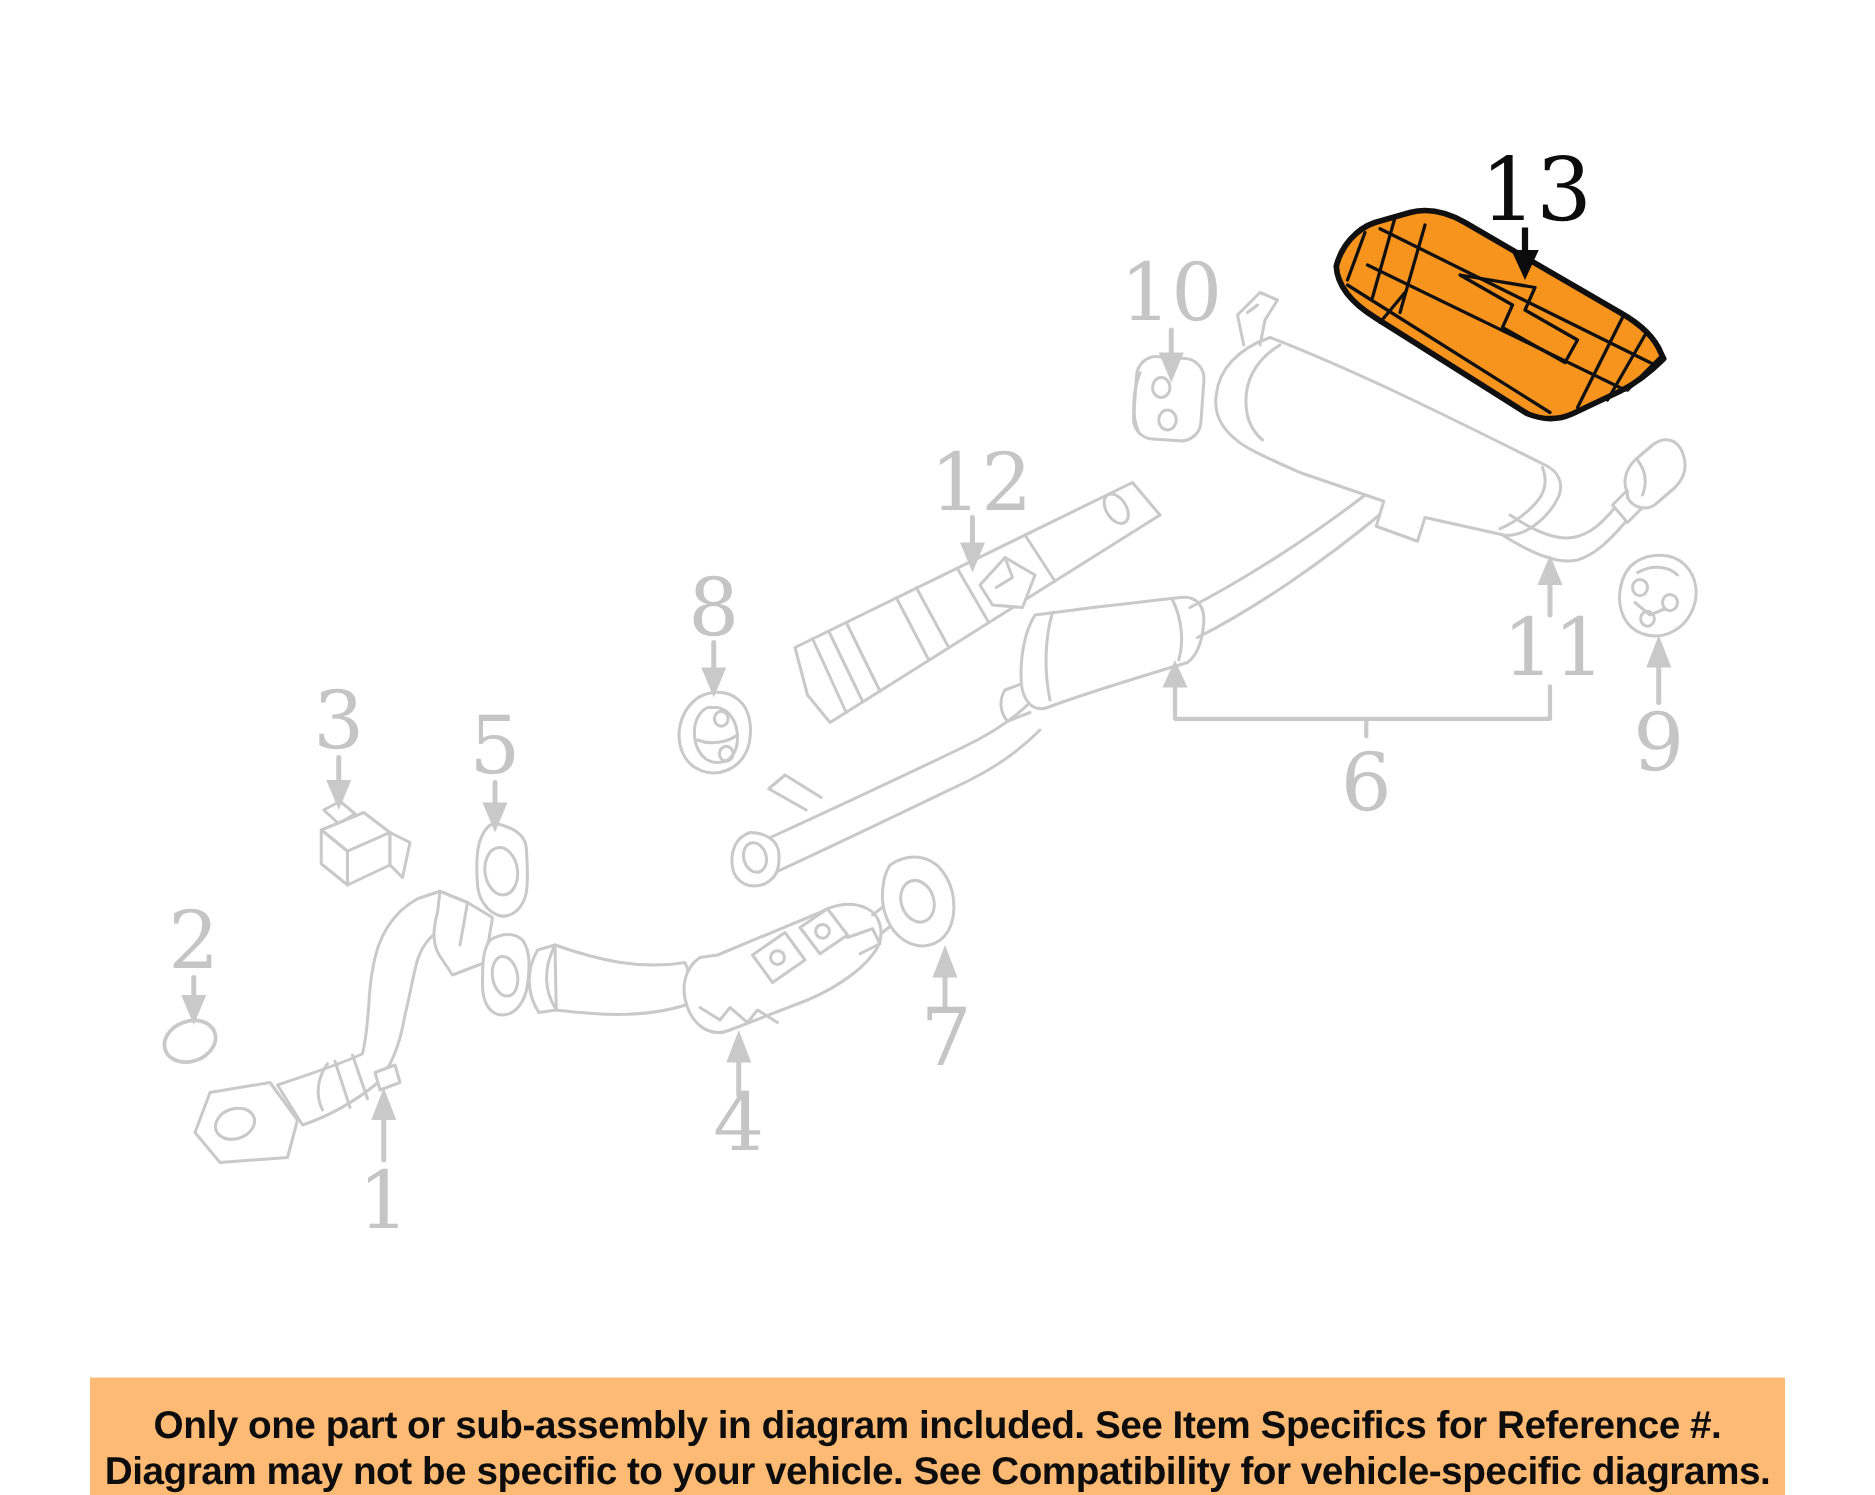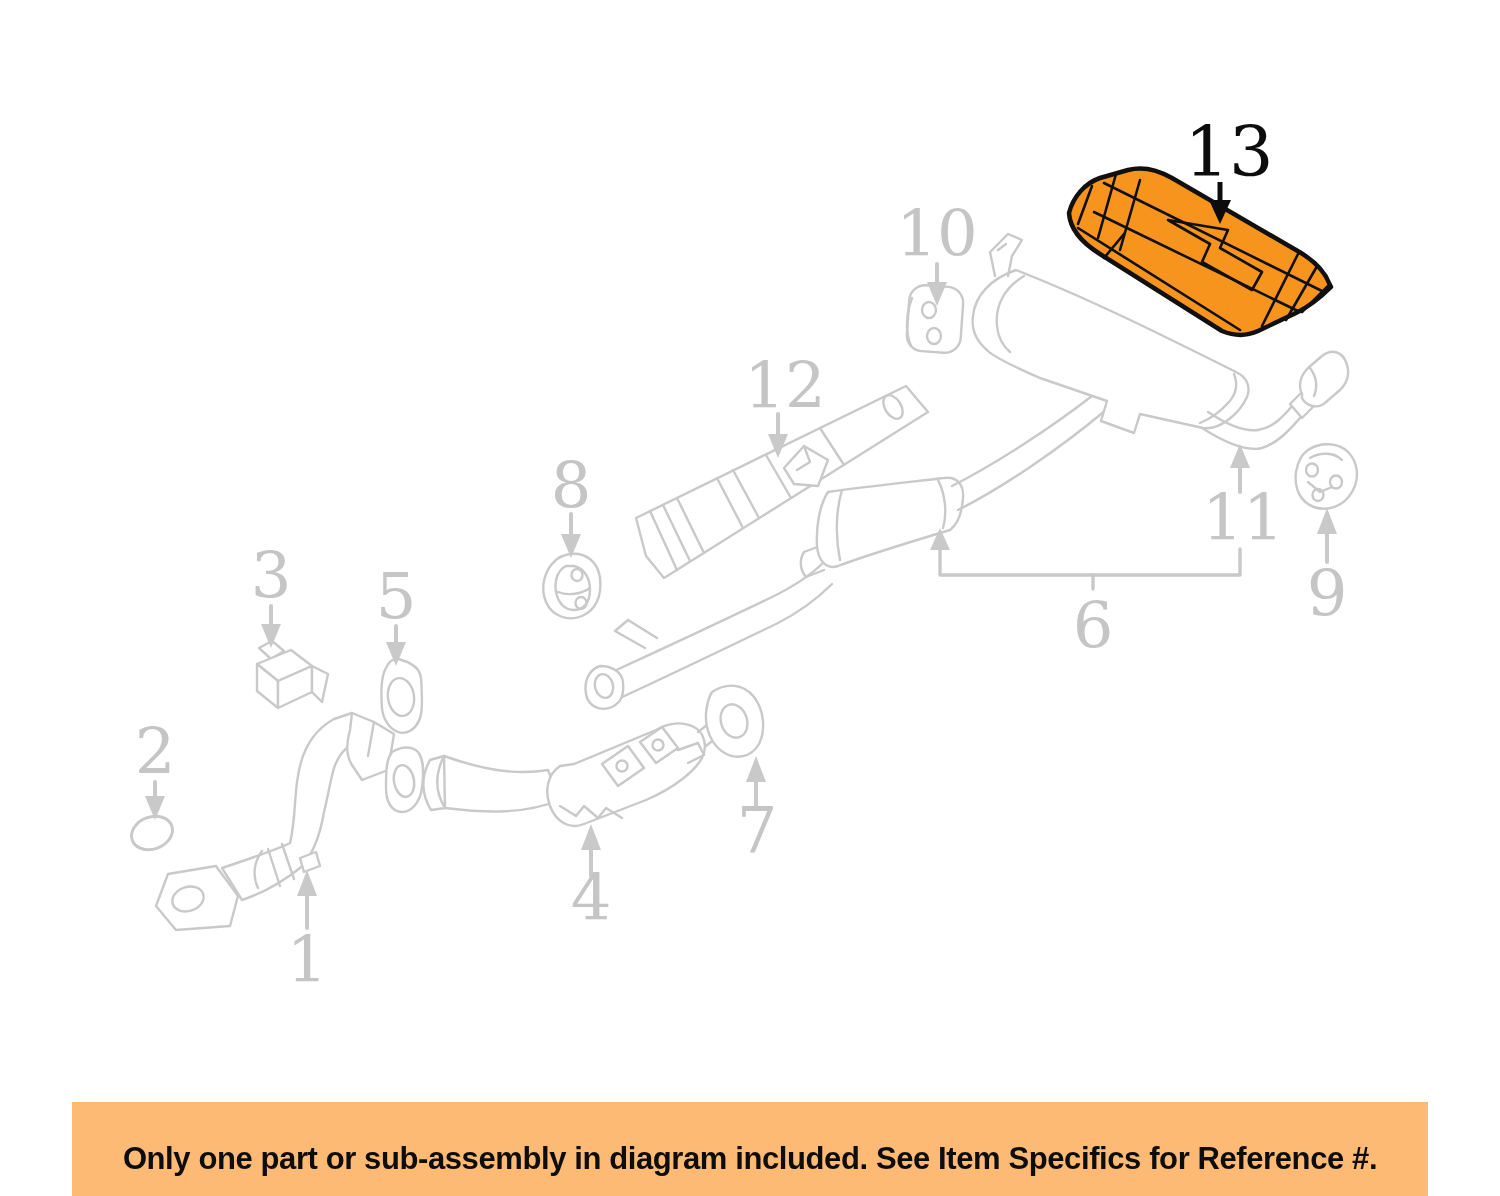--- a/index.html
+++ b/index.html
@@ -237,15 +237,16 @@
     <text class="num" x="1327" y="616">9</text>
     <text class="num" x="937" y="256">10</text>
     <text class="num" x="1243" y="540">11</text>
     <text class="num" x="785" y="408">12</text>
     <text class="num13" x="1229" y="176">13</text>
   </g>
 </svg>
 
 <div id="banner">
   <div>Only one part or sub-assembly in diagram included. See Item Specifics for Reference #.</div>
+  <div>Diagram may not be specific to your vehicle. See Compatibility for vehicle-specific diagrams.</div>
 </div>
 
 </div>
 
 </body></html>

